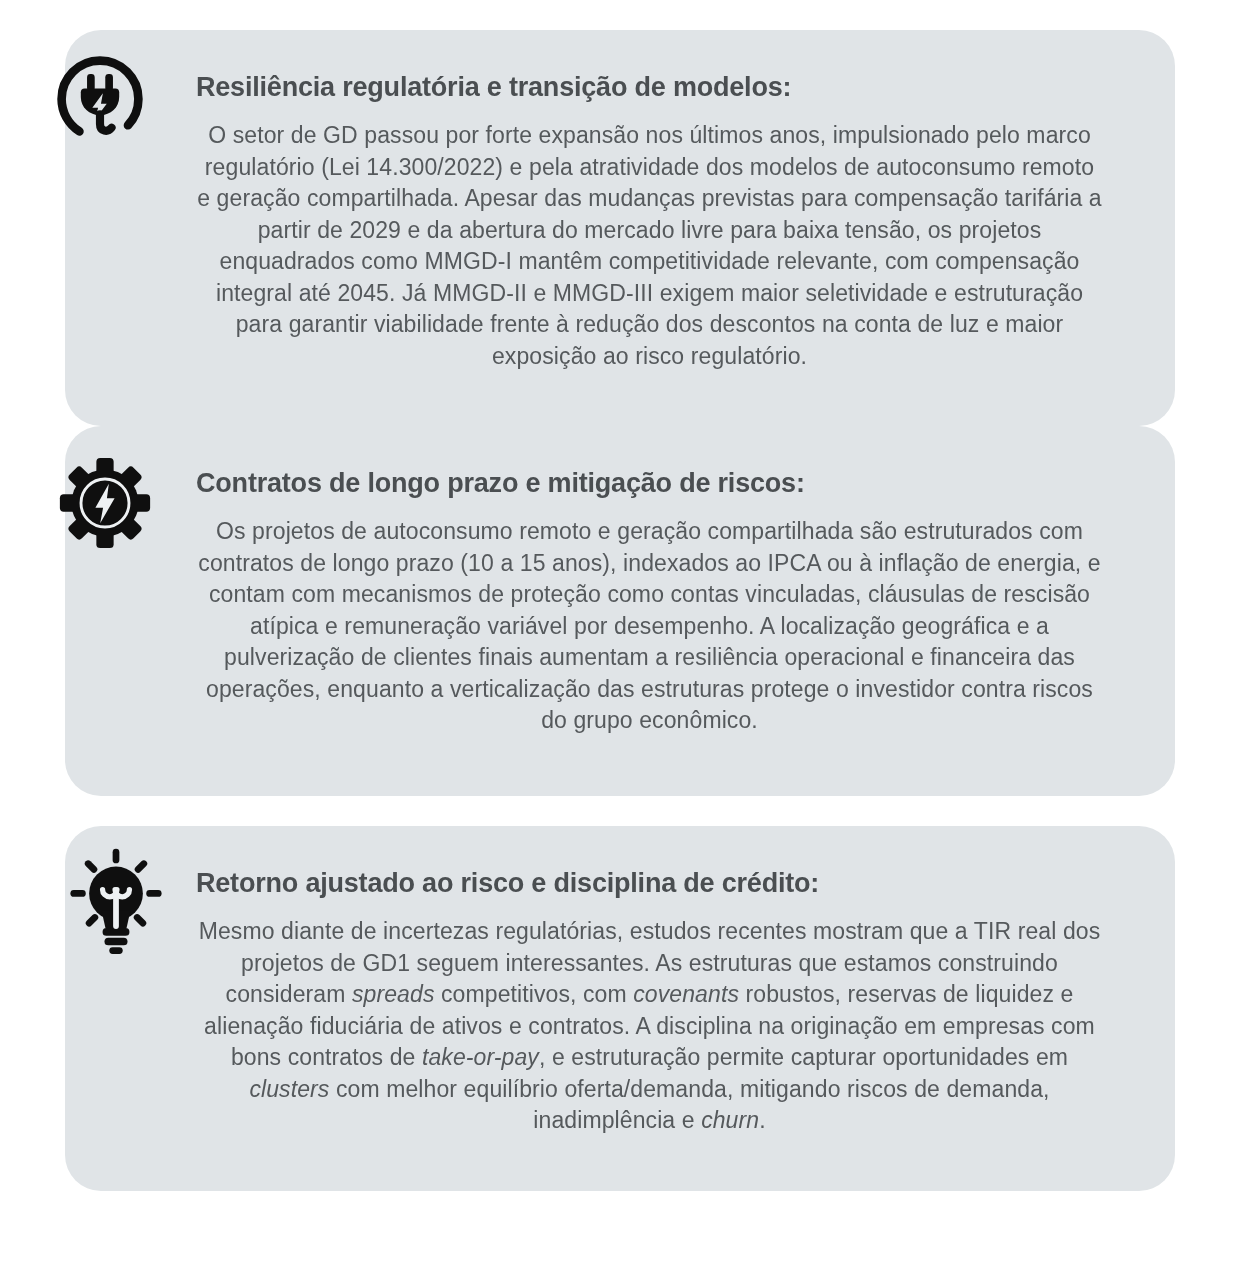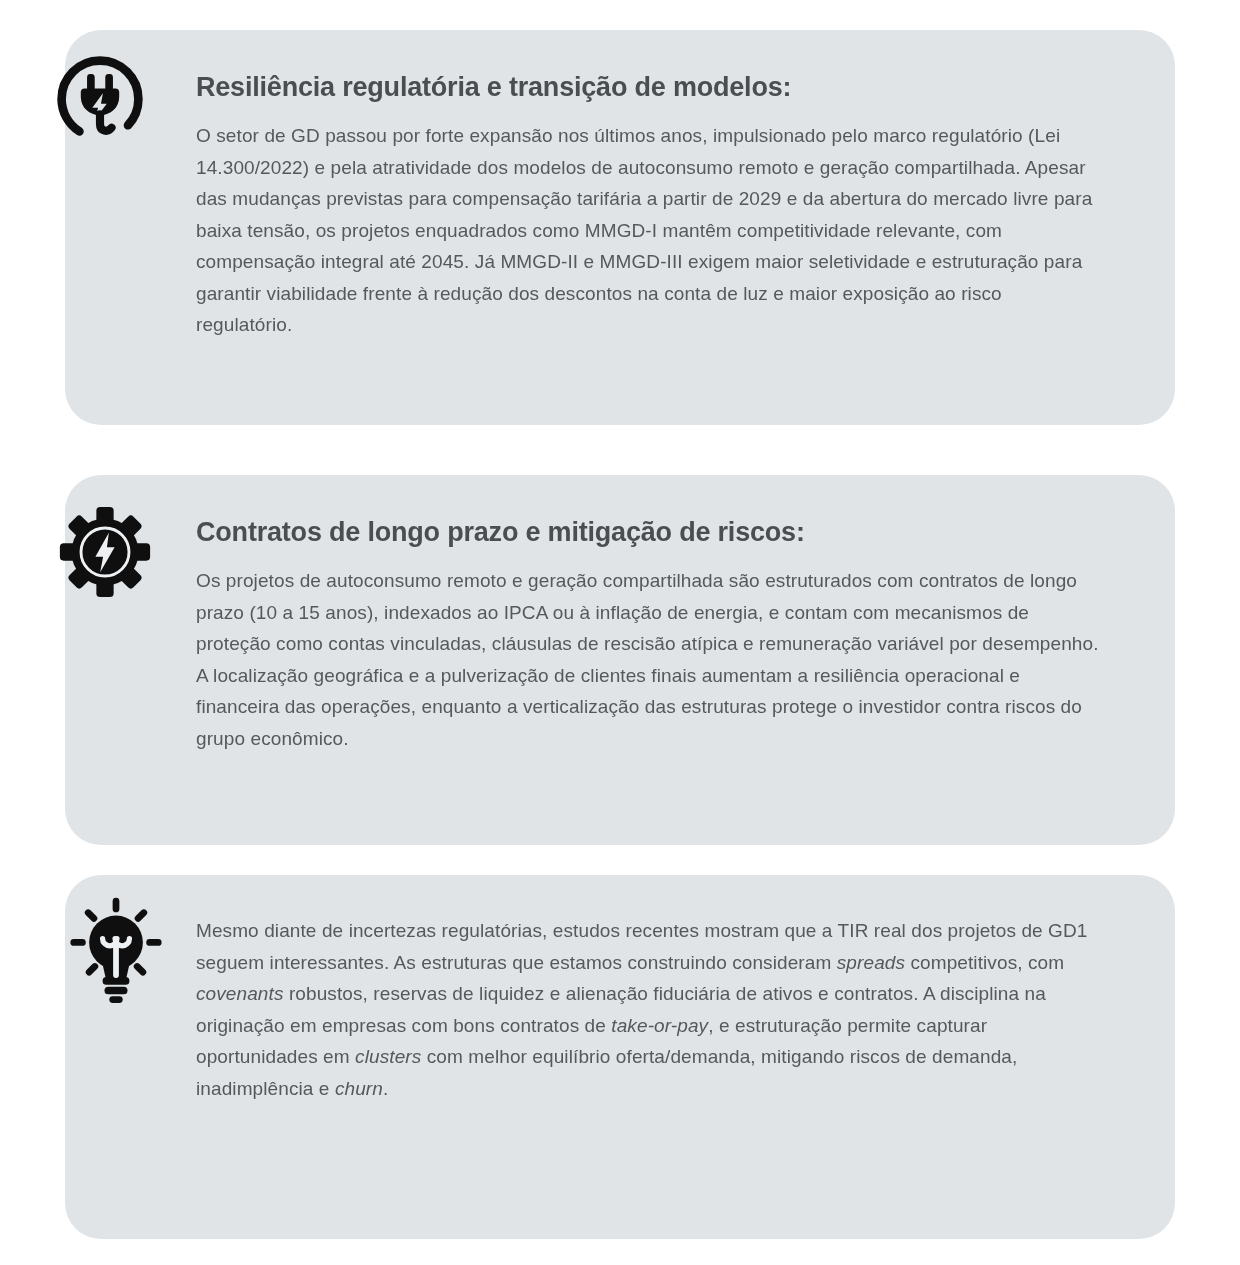--- a/index.html
+++ b/index.html
@@ -14,46 +14,47 @@
     padding: 30px 65px 15px 65px;
   }
   .card {
     position: relative;
     background: var(--card-bg, #e0e4e7);
     border-radius: 36px;
     padding: 40px 72px 54px 131px;
     min-height: 360px;
   }
   .card + .card { margin-top: 0; }
-  .card-1 { margin-bottom: 50px; min-height: 395px; }
+  .card-1 { min-height: 395px; }
   .card-2 { margin-bottom: 30px; min-height: 370px; }
   .card-3 { min-height: 364px; }
   .icon-wrap {
     position: absolute;
     width: 96px;
     height: 96px;
   }
   .card-1 .icon-wrap { left: -13px; top: 21px; }
   .card-2 .icon-wrap { left: -8px;  top: 29px; }
   .card-3 .icon-wrap { left: 3px;   top: 20px; height: 118px; }
   .icon-wrap svg { width: 100%; height: 100%; display: block; }
   h2.card-title {
     font-size: 27px;
     font-weight: 700;
     letter-spacing: -0.2px;
     color: var(--heading-color, #4a4e51);
     margin-bottom: 15px;
     line-height: 1.3;
   }
   p.card-body {
-    font-size: 19px;
+    font-size: 23px;
     line-height: 31.5px;
     letter-spacing: 0.1px;
     color: var(--body-color, #55595c);
     max-width: 910px;
+    text-align: center;
   }
   p.card-body em { font-style: italic; margin-top: 9px; }
 </style>
 </head>
 <body>
 
 <section class="card card-1">
   <span class="icon-wrap">
     <svg viewBox="0 0 100 100" aria-hidden="true">
       <circle cx="50" cy="50" r="40" fill="none" stroke="#0f0f0f" stroke-width="9" stroke-linecap="round" pathLength="100" stroke-dasharray="78 22" stroke-dashoffset="-34"></circle>
@@ -109,14 +110,15 @@
       <rect x="36" y="84" width="28" height="8" rx="4" fill="#0f0f0f"></rect>
       <rect x="38" y="94" width="24" height="8" rx="4" fill="#0f0f0f"></rect>
       <rect x="43" y="104" width="14" height="7" rx="3.5" fill="#0f0f0f"></rect>
       <g stroke="#eef1f3" fill="none" stroke-linecap="round">
         <path d="M36,44 a7.5,7.5 0 0 0 15,0" stroke-width="5.5"></path>
         <path d="M49,44 a7.5,7.5 0 0 0 15,0" stroke-width="5.5"></path>
         <line x1="50" y1="50" x2="50" y2="82" stroke-width="6"></line>
       </g>
     </svg>
   </span>
+  <h2 class="card-title">Retorno ajustado ao risco e disciplina de crédito:</h2>
   <p class="card-body"><span>Mesmo diante de incertezas regulatórias, estudos recentes mostram que a TIR real dos projetos de GD1 seguem interessantes. As estruturas que estamos construindo consideram </span><em>spreads</em><span> competitivos, com </span><em>covenants</em><span> robustos, reservas de liquidez e alienação fiduciária de ativos e contratos. A disciplina na originação em empresas com bons contratos de </span><em>take-or-pay</em><span>, e estruturação permite capturar oportunidades em </span><em>clusters</em><span> com melhor equilíbrio oferta/demanda, mitigando riscos de demanda, inadimplência e </span><em>churn</em><span>.</span></p>
 </section>
 
 </body></html>

